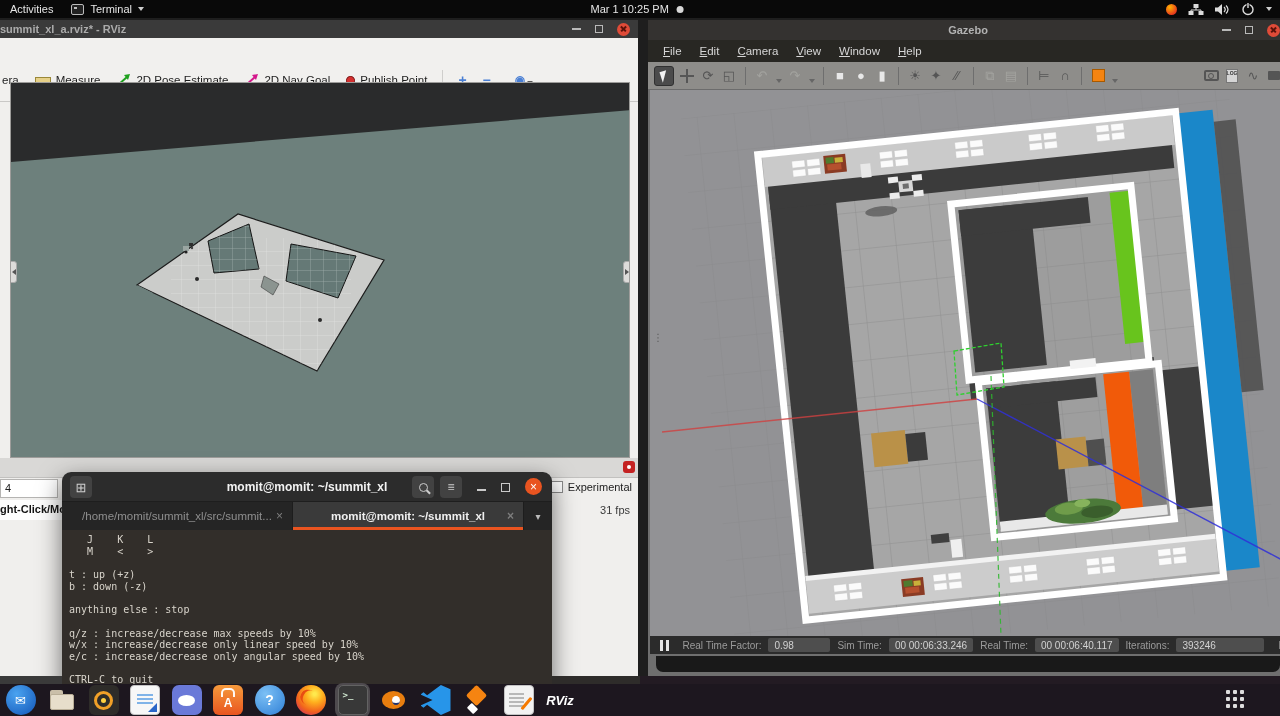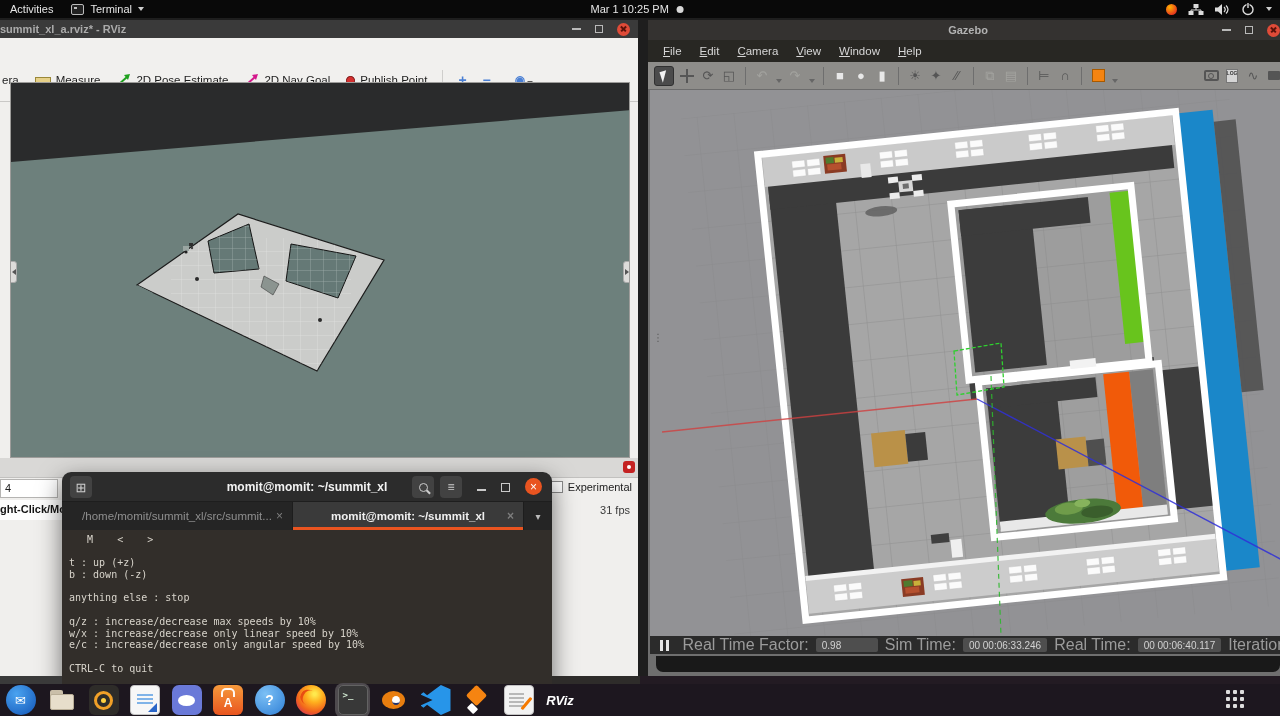--- a/index.html
+++ b/index.html
@@ -81,21 +81,21 @@
   .gcam::after{content:"";position:absolute;left:2.5px;top:1px;width:4px;height:4px;border:1.5px solid #555;border-radius:50%;}
   .glog{width:12px;height:14px;background:#d5d5d5;border:1px solid #777;font-size:5px;color:#333;display:flex;justify-content:center;font-weight:bold;}
   .gvid{width:12px;height:9px;background:#555;border-radius:1px;position:relative;}
   .gvid::after{content:"";position:absolute;right:-5px;top:0.5px;width:0;height:0;border-left:5px solid #555;border-top:4px solid transparent;border-bottom:4px solid transparent;}
   #gz-viewport{position:absolute;left:2px;top:70px;width:636px;height:546px;background:#929295;overflow:hidden;}
   .gz-handle{position:absolute;color:#5a5a5a;font-size:10px;letter-spacing:-2px;z-index:2;line-height:5px;width:6px;}
   #gz-statusbar{position:absolute;left:2px;top:616px;width:636px;height:18px;background:#2b2b2b;display:flex;align-items:center;gap:7px;padding:0 6px 0 10px;}
   .gpause{display:flex;gap:2.5px;}
   .gpause i{width:3px;height:11px;background:#e6e6e6;display:block;}
   .sb-step{width:3px;height:3px;background:#777;border-radius:50%;}
-  .sb-label{color:#9b9b9b;font-size:16px;white-space:nowrap;}
+  .sb-label{color:#9b9b9b;font-size:10px;white-space:nowrap;}
   .sb-box{background:#4e4e4e;color:#d2d2d2;font-size:10px;padding:1.5px 6px;border-radius:2px;white-space:nowrap;}
   #gz-bottomstrip{position:absolute;left:8px;right:8px;top:636px;height:16px;background:#191919;border-radius:0 0 7px 7px;}
 
   
   #terminal{position:absolute;left:62px;top:472px;width:490px;height:244px;z-index:5;border-radius:9px 9px 0 0;
     box-shadow:0 8px 24px rgba(0,0,0,.55);}
   #term-titlebar{position:absolute;left:0;top:0;right:0;height:30px;background:#2c2c2c;border-radius:9px 9px 0 0;border-bottom:1px solid #1e1e1e;}
   #term-title{position:absolute;left:0;right:0;top:8px;text-align:center;color:#f2f2f2;font-size:12px;font-weight:bold;}
   .term-sq{position:absolute;top:4px;width:22px;height:22px;background:#424242;border-radius:4px;display:flex;align-items:center;justify-content:center;color:#cfcfcf;font-size:12px;}
   #term-newtab{left:8px;font-size:13px;}
@@ -569,20 +569,21 @@
       </div>
       <div class="term-tab active">
         <span>momit@momit: ~/summit_xl</span>
         <span class="tab-x">×</span>
       </div>
       <div id="tab-caret">
           <span>▾</span>
         </div>
     </div>
     <div id="term-body">
+      <div class="tline">   J    K    L</div>
       <div class="tline">   M    &lt;    &gt;</div>
       <div class="tline"></div>
       <div class="tline">t : up (+z)</div>
       <div class="tline">b : down (-z)</div>
       <div class="tline"></div>
       <div class="tline">anything else : stop</div>
       <div class="tline"></div>
       <div class="tline">q/z : increase/decrease max speeds by 10%</div>
       <div class="tline">w/x : increase/decrease only linear speed by 10%</div>
       <div class="tline">e/c : increase/decrease only angular speed by 10%</div>

